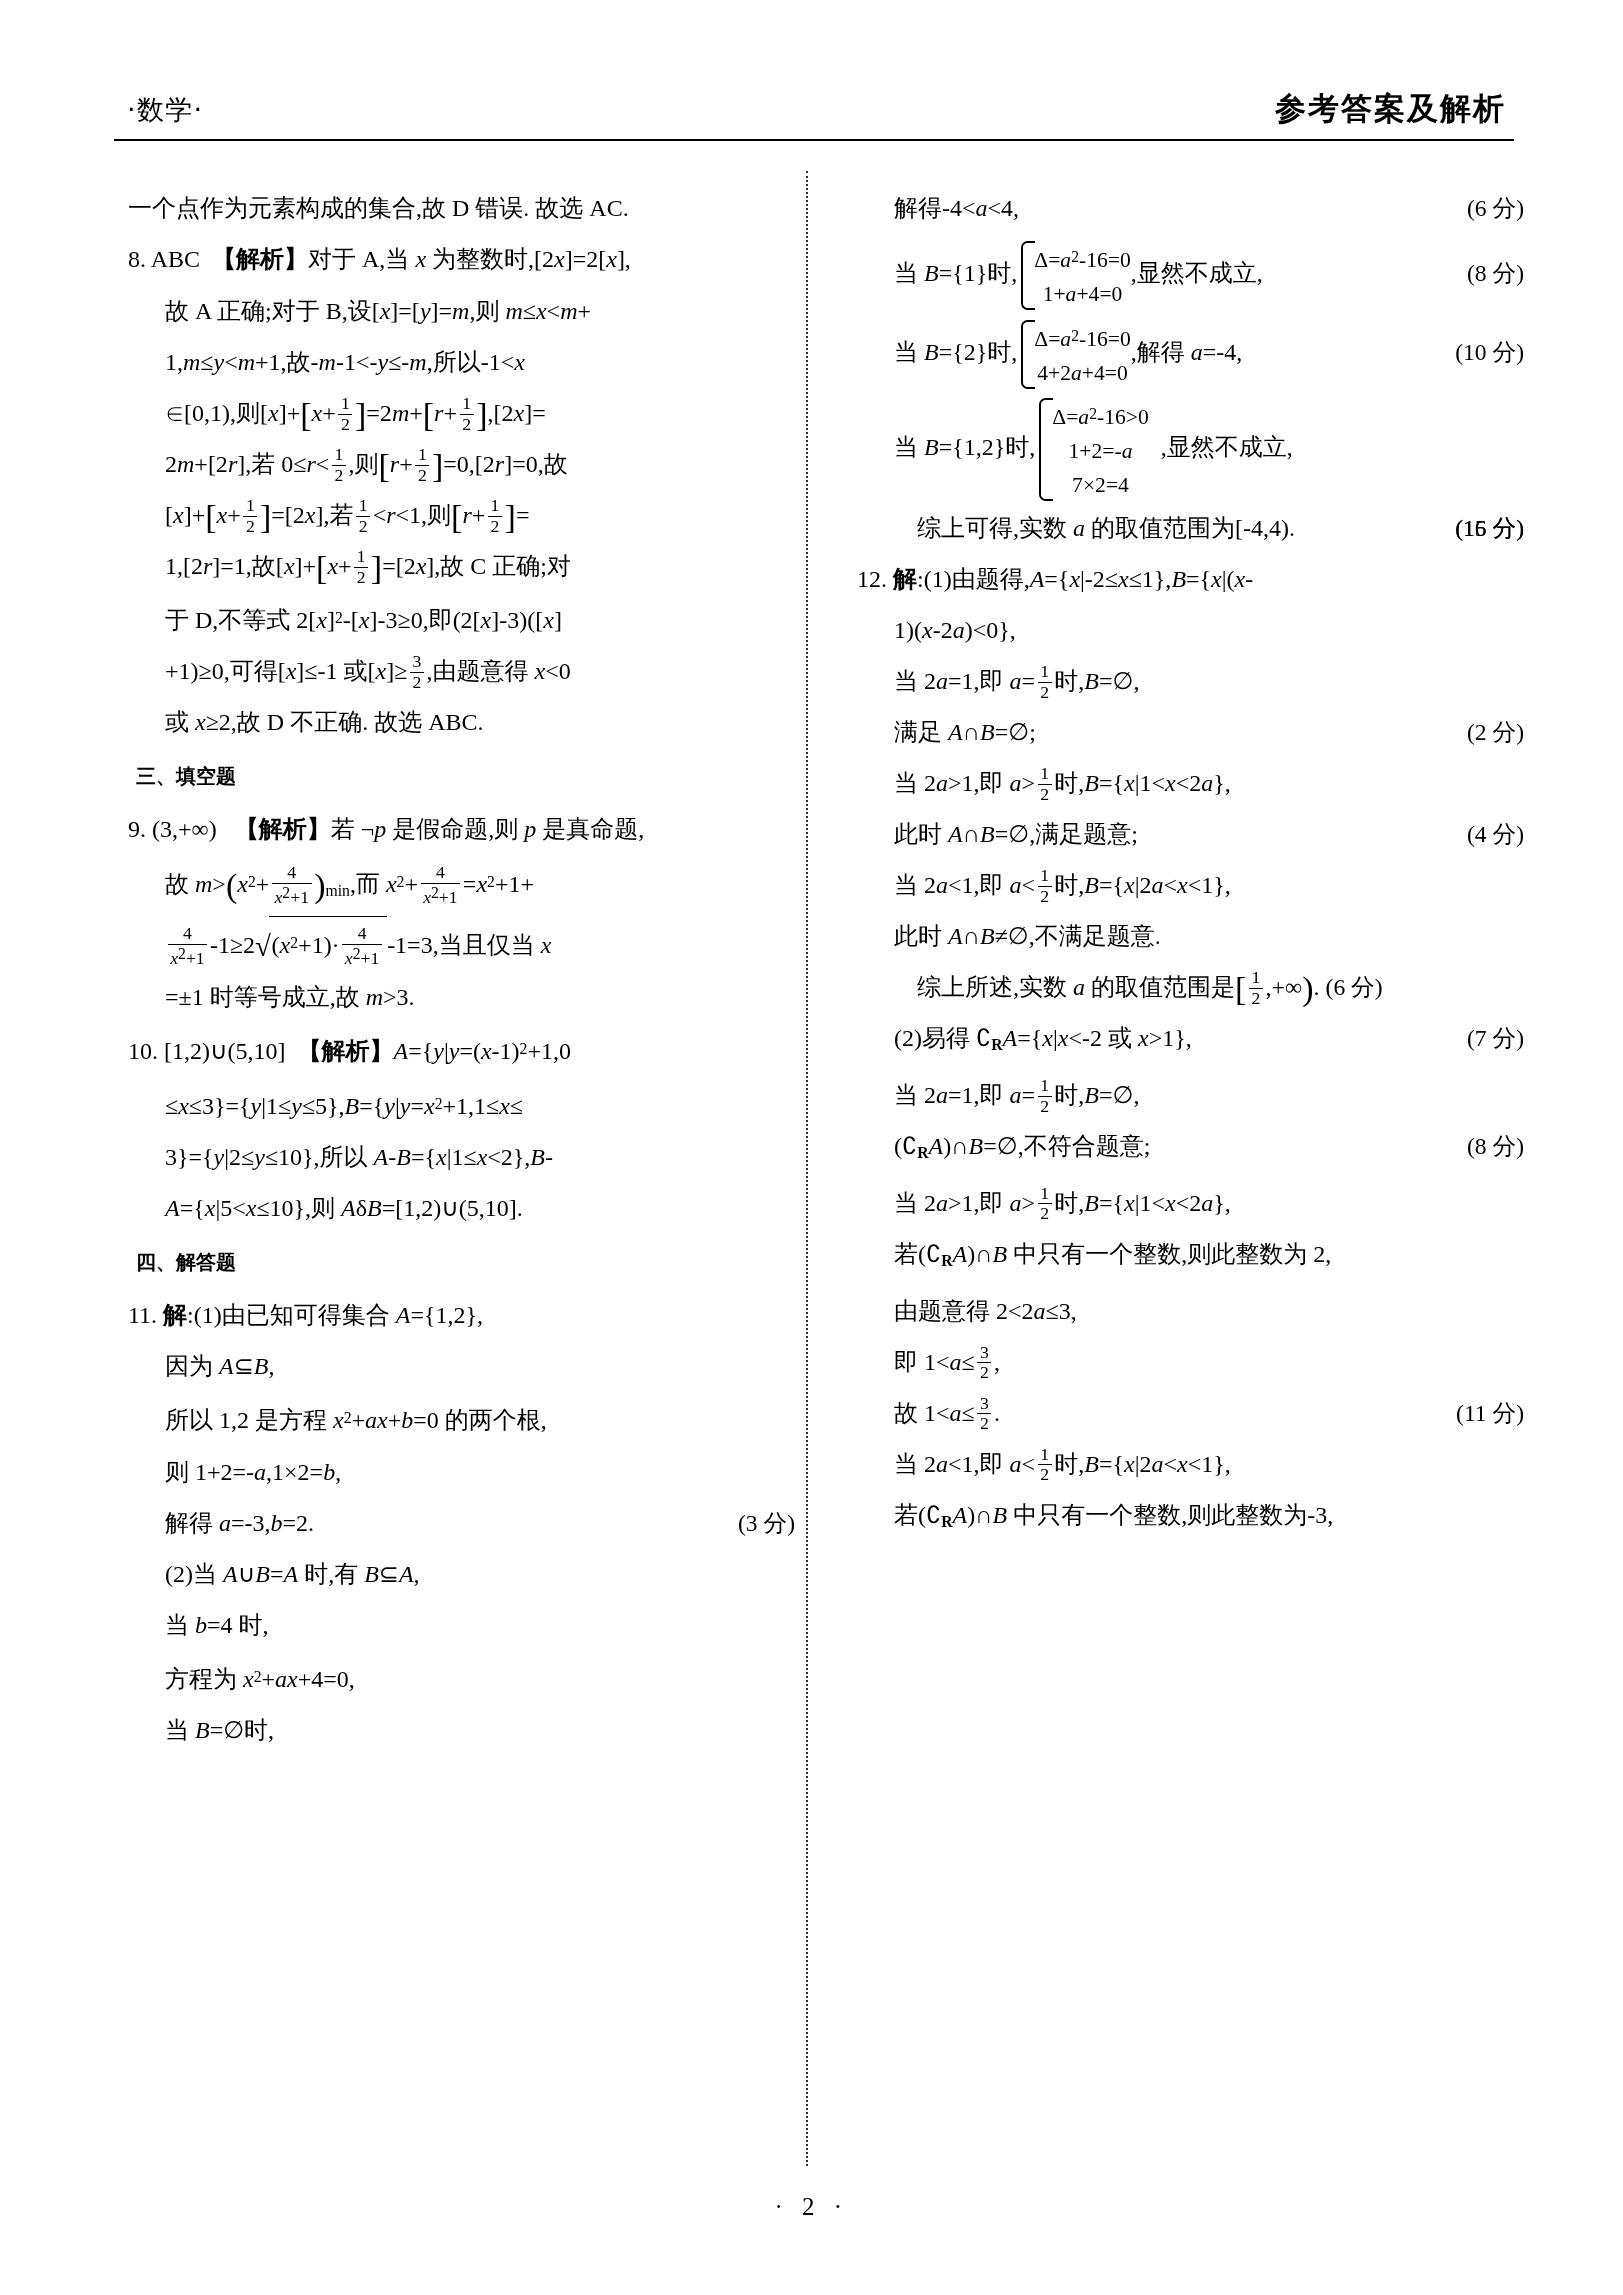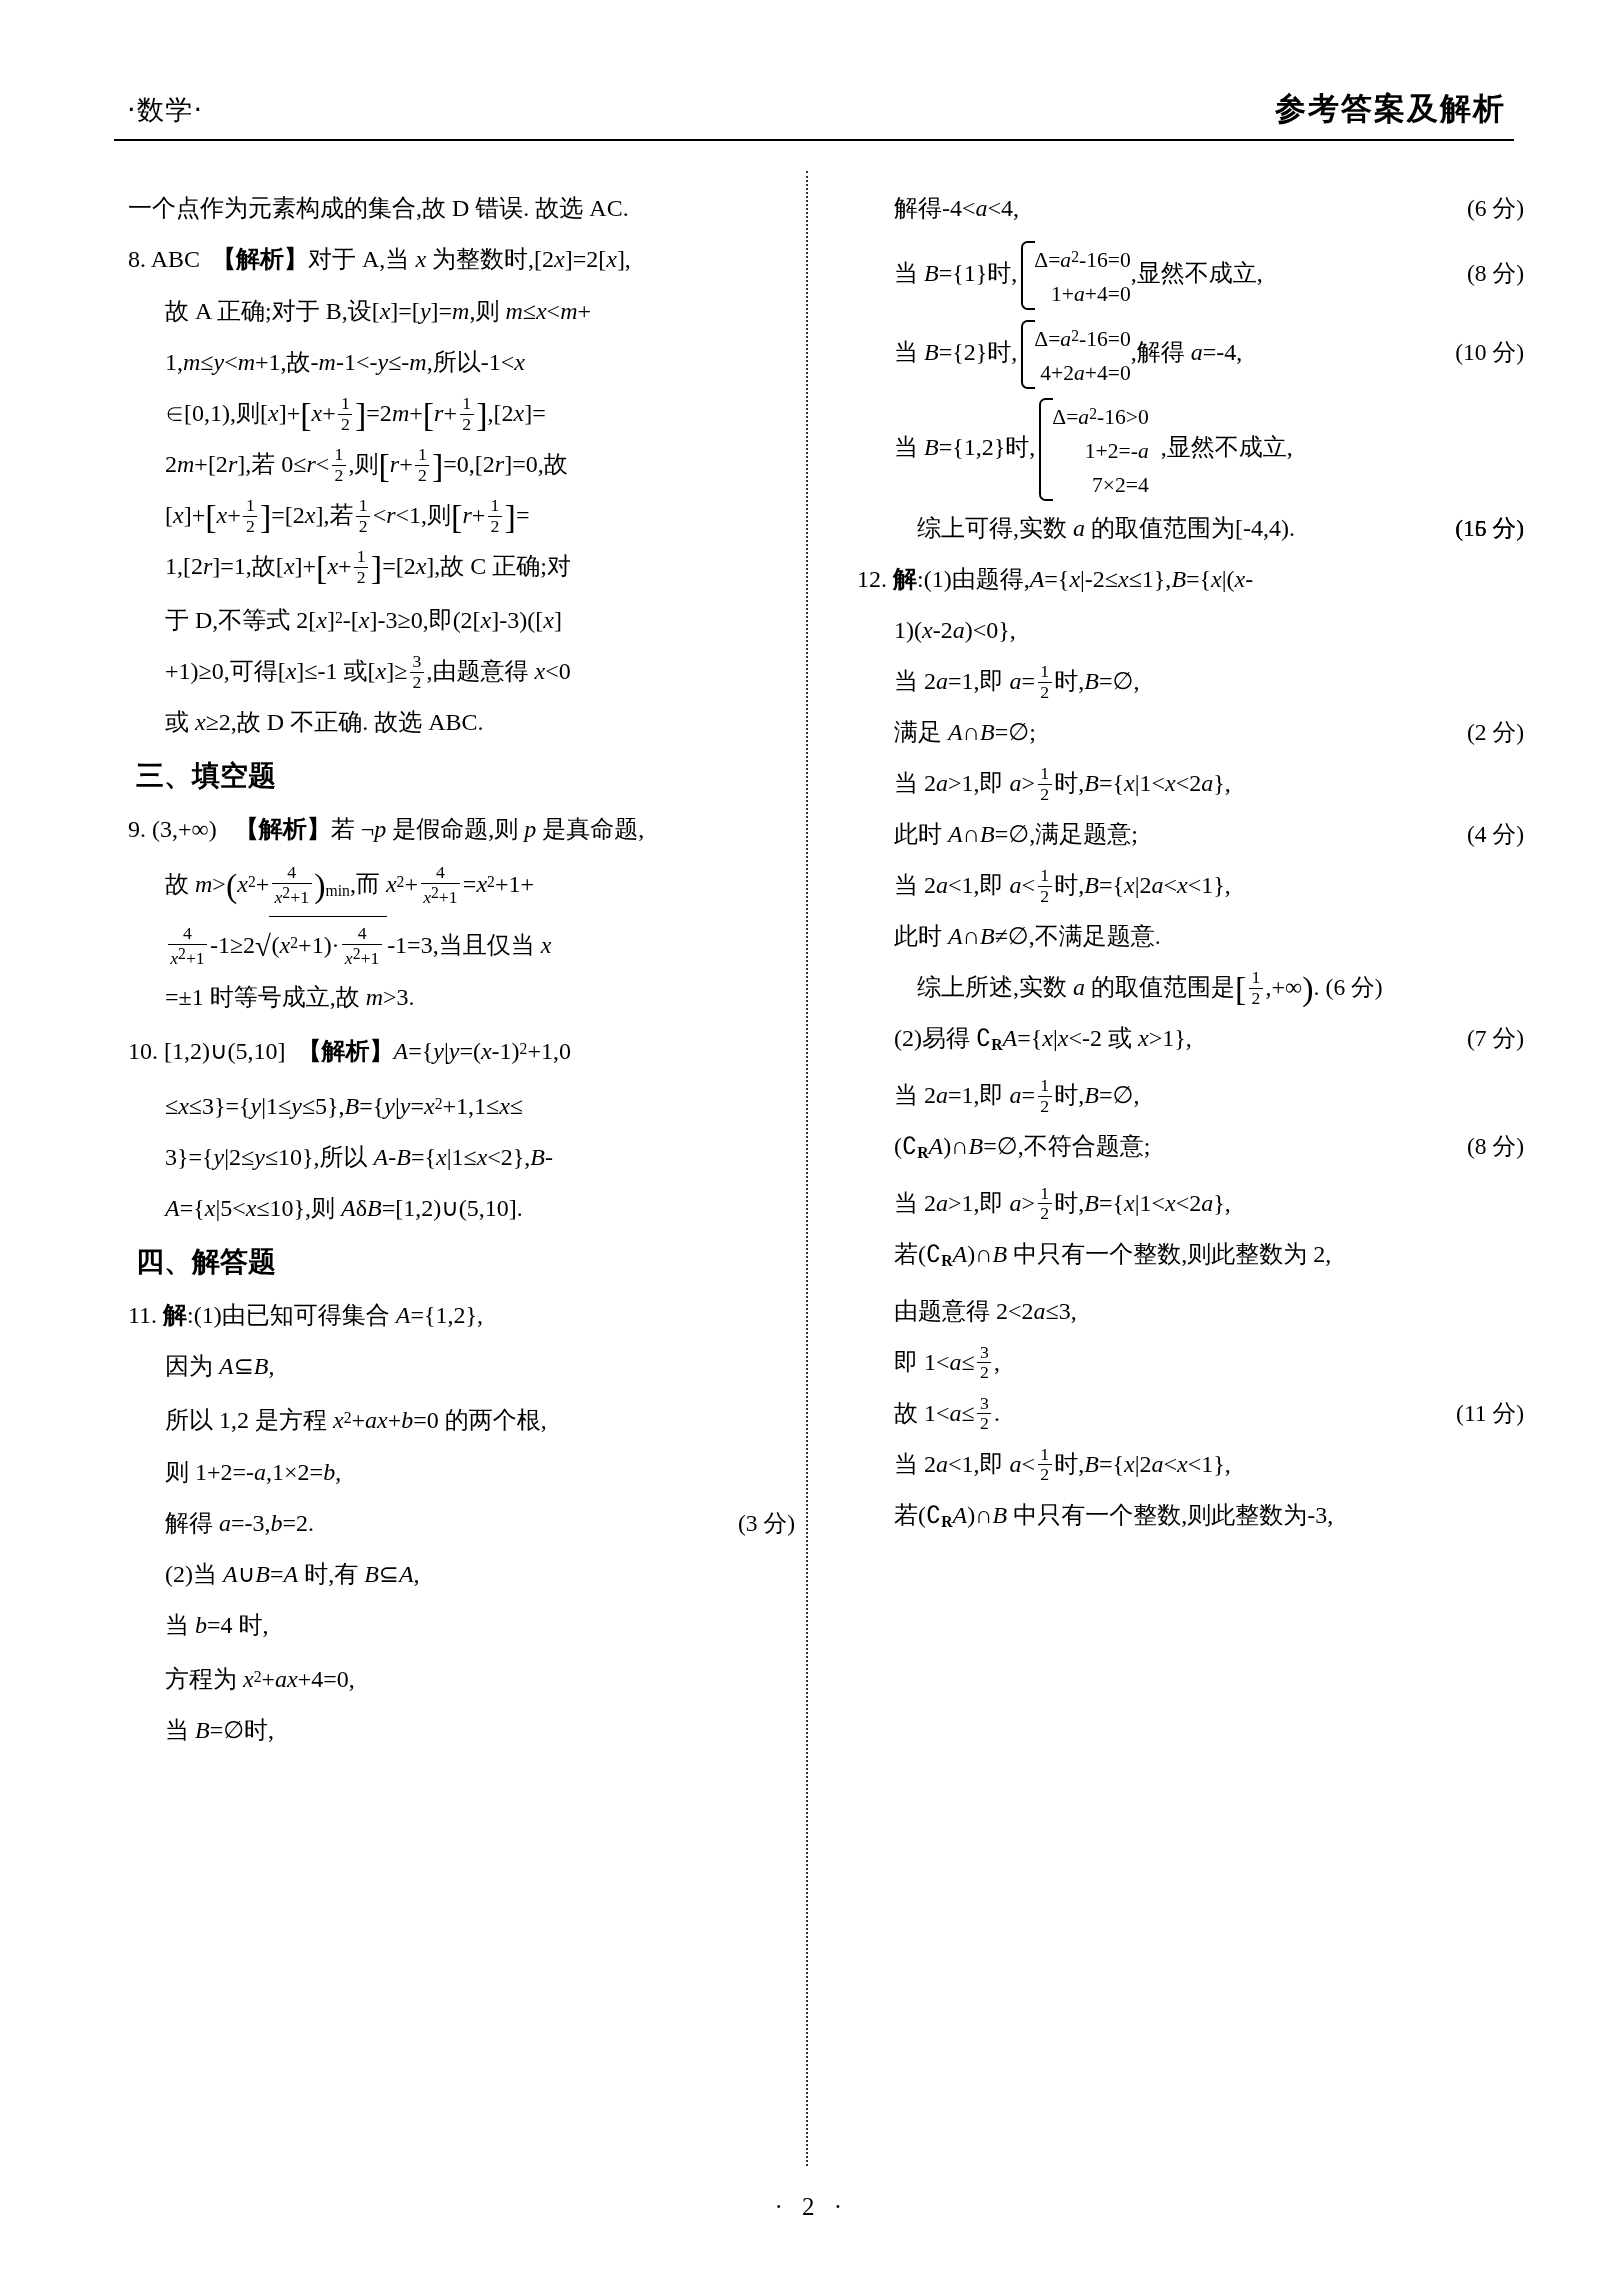--- a/index.html
+++ b/index.html
@@ -62,21 +62,21 @@
   .ln{
     position:relative;
     font-size:24px;
     line-height:51px;
     white-space:nowrap;
     font-family:"Liberation Serif", serif;
   }
   .ln.indent{padding-left:37px;}
   .ln.indent2{padding-left:60px;}
   .sec{
-    font-size:28px;
+    font-size:20px;
     font-weight:bold;
     line-height:56px;
     font-family:"DejaVu Sans", sans-serif;
     padding-left:7.9px;
   }
   .mark{
     position:absolute;
     right:0;
     font-size:23.6px;
   }
@@ -96,21 +96,21 @@
   .frac .num{display:block;padding:0 2.6px;}
   .frac .den{display:block;border-top:1.3px solid #000;padding:0 2.6px;}
   
   .sys{
     display:inline-block;
     vertical-align:middle;
     position:relative;
     padding-left:17px;
     font-size:21.6px;
     line-height:34px;
-    text-align:right;
+    text-align:center;
   }
   .sys:before{
     content:"";
     position:absolute;
     left:3.9px;top:1.3px;bottom:1.3px;
     width:11.8px;
     border-left:2px solid #000;
     border-top:2px solid #000;
     border-bottom:2px solid #000;
     border-radius:6.5px 0 0 6.5px;

